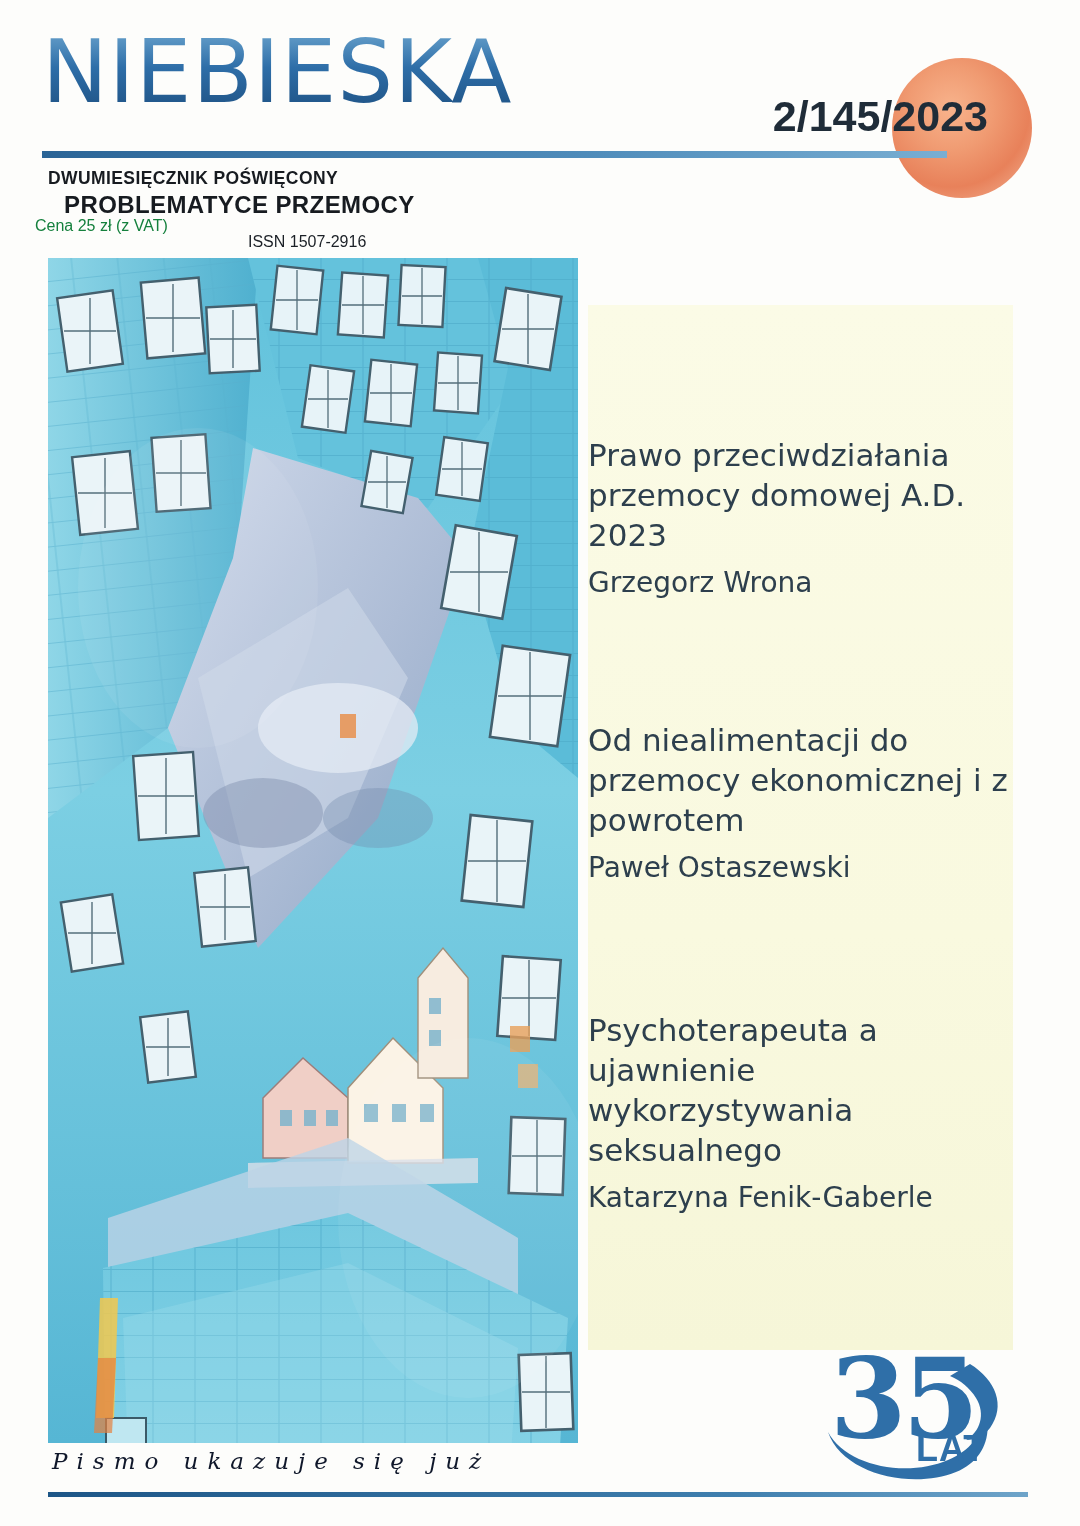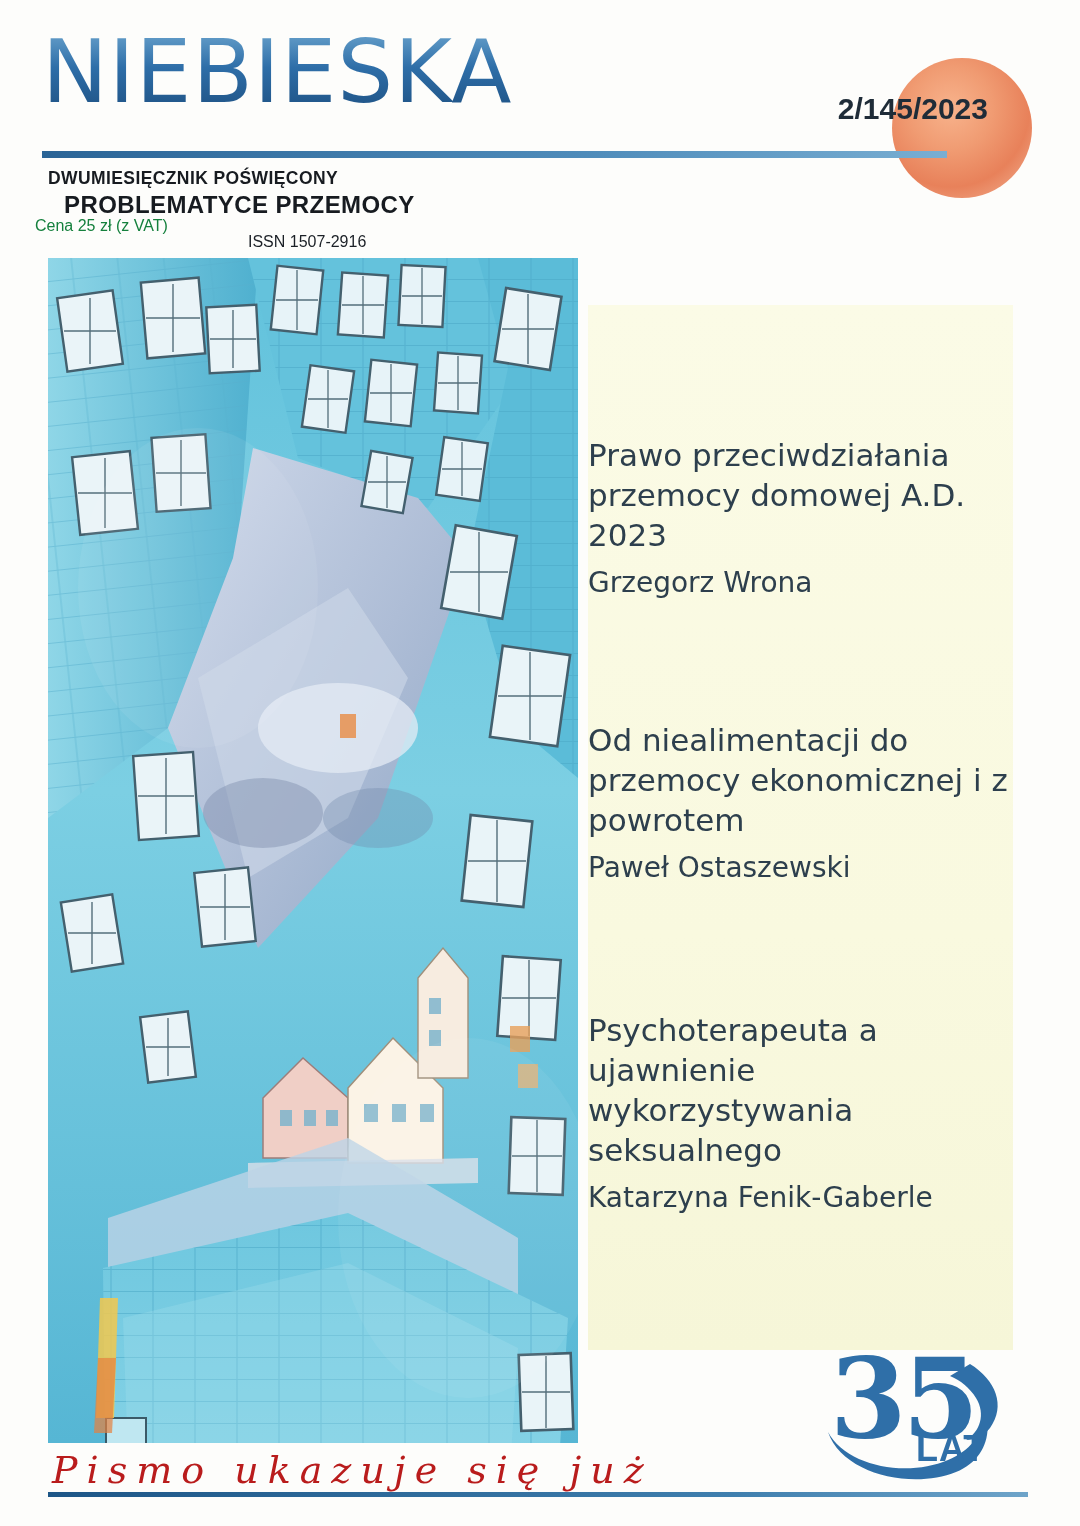--- a/index.html
+++ b/index.html
@@ -60,21 +60,21 @@
     -webkit-background-clip: text;
     background-clip: text;
     color: transparent;
     white-space: nowrap;
   }
 
   .issue-number {
     position: absolute;
     right: 92px;
     top: 92px;
-    font-size: 30px;
+    font-size: 43px;
     font-weight: bold;
     color: #1f2c38;
     font-family: "Liberation Sans", sans-serif;
     letter-spacing: 0px;
     z-index: 4;
   }
 
   .sun {
     position: absolute;
     right: 48px;
@@ -207,23 +207,23 @@
   }
 
   
   .tagline {
     position: absolute;
     left: 52px;
     top: 1448px;
     width: 760px;
     font-family: "DejaVu Serif", serif;
     font-style: italic;
-    font-size: 38px;
+    font-size: 23px;
     letter-spacing: 9px;
-    color: #b91c1c;
+    color: #0f172a;
     white-space: nowrap;
   }
   .footer-rule {
     position: absolute;
     left: 48px;
     top: 1492px;
     width: 980px;
     height: 5px;
     background: linear-gradient(90deg, #1d5687 0%, #3f7fae 70%, #6ea4c9 100%);
   }

